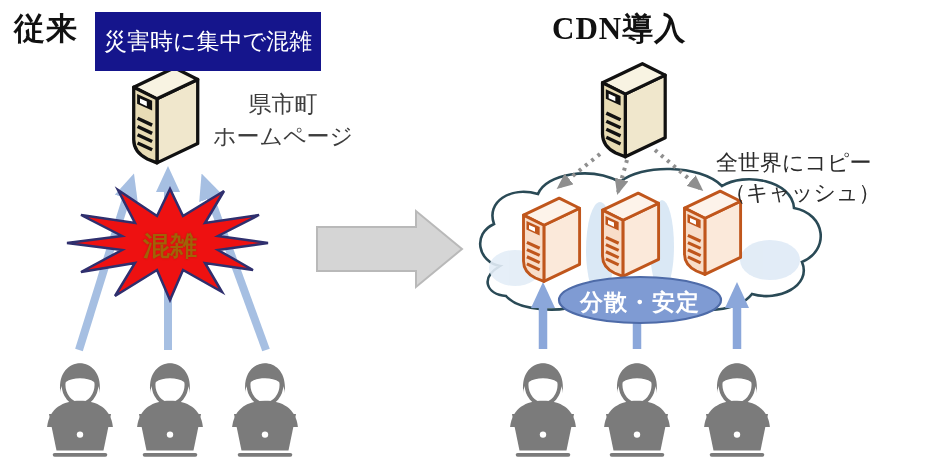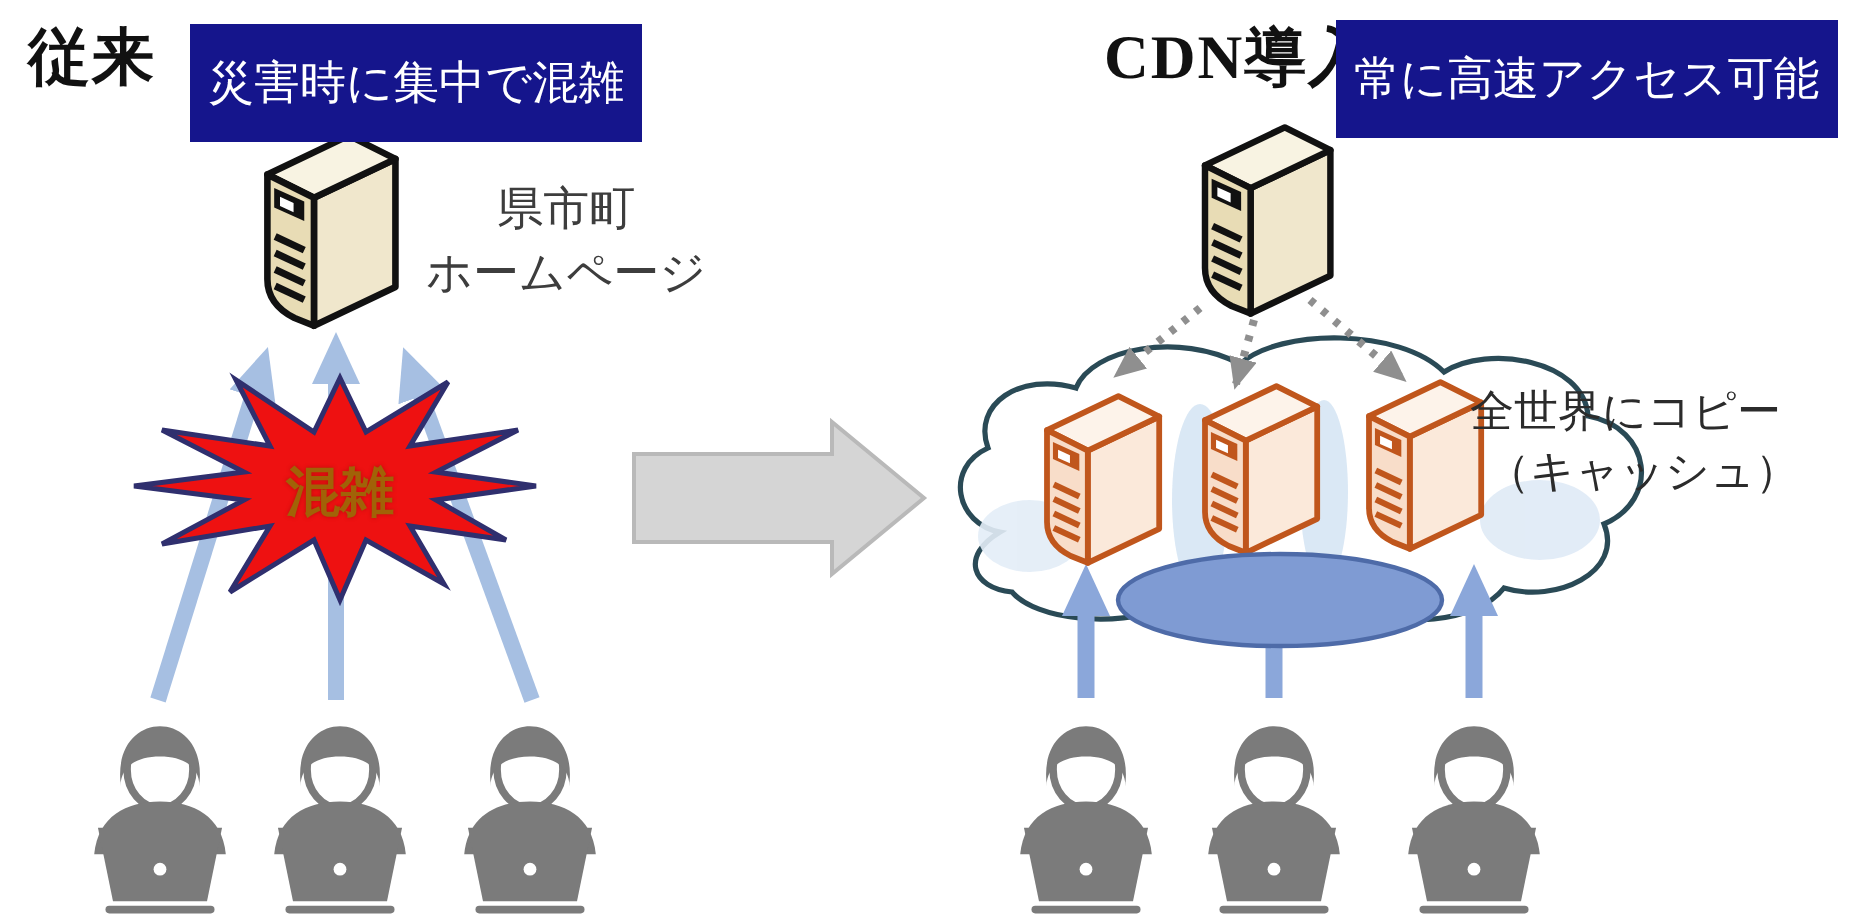--- a/index.html
+++ b/index.html
@@ -109,27 +109,27 @@
       <use href="#person" transform="translate(496,350) scale(0.94)" width="100" height="114"></use>
       <use href="#person" transform="translate(590,350) scale(0.94)" width="100" height="114"></use>
       <use href="#person" transform="translate(690,350) scale(0.94)" width="100" height="114"></use>
     </g>
   </svg>
 
   <div class="abs title" style="left:14px;top:8px;">従来</div>
   <div class="abs badge" style="left:95px;top:12px;">災害時に集中で混雑</div>
 
   <div class="abs title" style="left:552px;top:8px;">CDN導入</div>
-  <div class="abs badge" style="left:668px;top:10px;">常に高速アクセス可能</div>
 
   <div class="abs server-label" style="left:213px;top:88px;">
     <div>県市町</div>
     <div>ホームページ</div>
   </div>
 
-  <div class="abs copy-note" style="left:735px;top:148px;margin-top:43px;">
+  <div class="abs copy-note" style="left:716px;top:148px;">
     <div>全世界にコピー</div>
     <div style="padding-left:8px;">（キャッシュ）</div>
   </div>
 
   <div class="abs burst-text" style="left:115px;top:228px;">混雑</div>
 
+  <div class="abs stability-text" style="left:560px;top:287px;">分散・安定</div>
 </div>
 
 </body></html>

